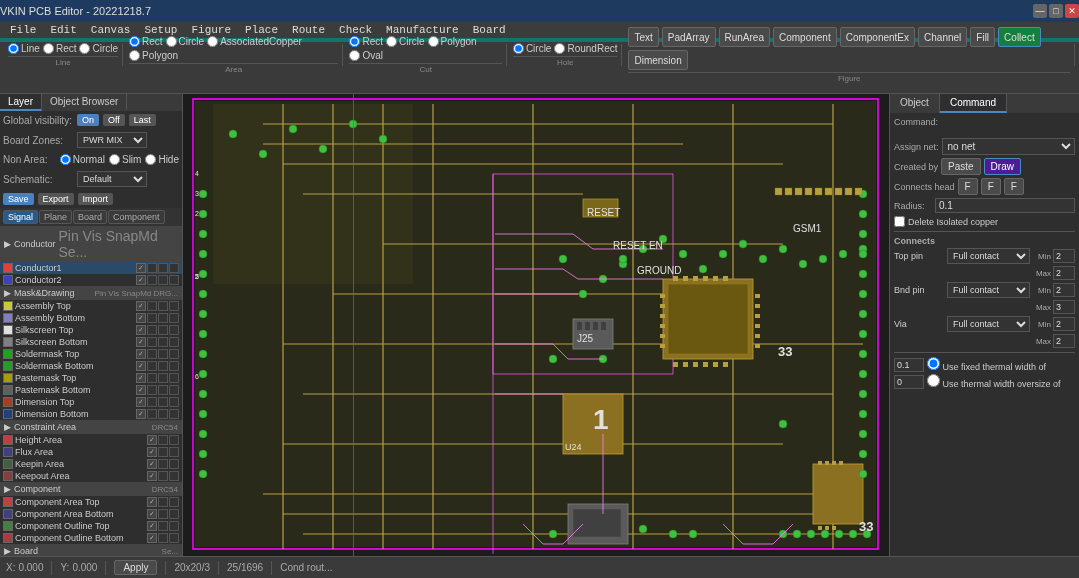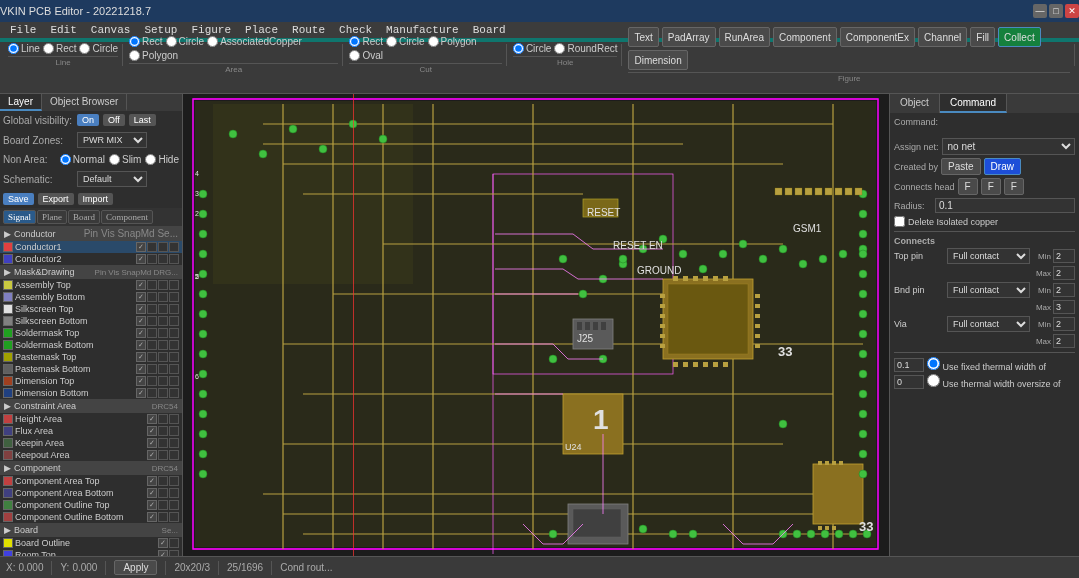--- a/index.html
+++ b/index.html
@@ -35,21 +35,21 @@
     .panel-tab { padding: 2px 8px; font-size: 10px; color: #ccc; cursor: pointer; border-right: 1px solid #555; border-bottom: 2px solid transparent; }
     .panel-tab.active { background: #2e2e2e; border-bottom: 2px solid #4a8ac0; color: #fff; }
 
     .layer-controls { padding: 3px; display: flex; flex-direction: column; gap: 6px; font-size: 10px; }
     .lc-row { display: flex; align-items: center; gap: 4px; }
     .lc-label { color: #aaa; width: 70px; }
     .lc-btn { background: #4a7fc0; border: none; color: #fff; font-size: 9px; padding: 1px 5px; border-radius: 2px; cursor: pointer; }
     .lc-btn.gray { background: #555; }
     .lc-select { background: #333; border: 1px solid #555; color: #ddd; font-size: 9px; padding: 1px; width: 70px; }
     .layer-signal-tabs { display: flex; gap: 1px; padding: 2px 3px; background: #333; }
-    .lst-btn { background: #3a3a3a; border: 1px solid #555; color: #aaa; font-size: 9px; padding: 1px 4px; cursor: pointer; border-radius: 2px; font-family: Liberation Serif, serif; }
+    .lst-btn { background: #3a3a3a; border: 1px solid #555; color: #aaa; font-size: 9px; padding: 1px 4px; cursor: pointer; border-radius: 2px; }
     .lst-btn.active { background: #2a5a8a; color: #fff; }
 
     .layer-list { overflow-y: auto; flex: 1; }
     .layer-group-header { background: #444; color: #ccc; font-size: 9px; padding: 2px 4px; display: flex; align-items: center; gap: 3px; cursor: pointer; }
     .layer-item { display: flex; align-items: center; padding: 1px 3px; font-size: 9px; color: #ccc; cursor: pointer; gap: 2px; }
     .layer-item.selected { background: #2a4a6a; }
     .layer-color { width: 10px; height: 10px; border: 1px solid #666; flex-shrink: 0; }
     .layer-name { flex: 1; overflow: hidden; text-overflow: ellipsis; white-space: nowrap; }
     .layer-extra { display: flex; gap: 1px; }
     .le-box { width: 10px; height: 10px; border: 1px solid #555; background: #333; }
@@ -62,21 +62,21 @@
     #right-panel { width: 190px; background: #2e2e2e; border-left: 1px solid #555; display: flex; flex-direction: column; }
     .rp-tabs { display: flex; background: #3a3a3a; }
     .rp-tab { padding: 3px 10px; font-size: 10px; color: #ccc; cursor: pointer; border-right: 1px solid #555; }
     .rp-tab.active { background: #2e2e2e; color: #fff; border-bottom: 2px solid #4a8ac0; }
     .rp-section { padding: 4px; }
     .rp-label { font-size: 9px; color: #aaa; margin-bottom: 11px; }
     .rp-row { display: flex; align-items: center; gap: 3px; margin-bottom: 3px; }
     .rp-input { background: #333; border: 1px solid #555; color: #ddd; font-size: 10px; padding: 1px 3px; flex: 1; }
     .rp-select { background: #333; border: 1px solid #555; color: #ddd; font-size: 10px; padding: 1px; flex: 1; }
     .rp-btn { background: #4a4a4a; border: 1px solid #666; color: #ddd; font-size: 10px; padding: 2px 6px; cursor: pointer; border-radius: 2px; }
-    .rp-btn.blue { background: #1d4ed8; border-color: #4a8ac0; color: #fff; text-align: center; }
+    .rp-btn.blue { background: #4c1d95; border-color: #4a8ac0; color: #fff; text-align: center; }
     .rp-divider { height: 1px; background: #555; margin: 4px 0; }
     .rp-connect-label { font-size: 9px; color: #aaa; margin-bottom: 2px; font-weight: bold; }
     .rp-connect-row { display: flex; align-items: center; gap: 8px; margin-bottom: 2px; font-size: 9px; color: #ccc; }
     .rp-connect-row .pin-label { width: 45px; }
     .rp-connect-row .pin-select { flex: 1; background: #333; border: 1px solid #555; color: #ddd; font-size: 9px; padding: 1px; }
     .rp-connect-row .pin-minmax { display: flex; gap: 2px; align-items: center; }
     .rp-connect-row .pm-label { font-size: 8px; color: #aaa; }
     .rp-connect-row .pm-input { width: 22px; background: #333; border: 1px solid #555; color: #ddd; font-size: 9px; padding: 1px 2px; }
     .rp-checkbox-row { display: flex; align-items: center; gap: 3px; margin: 3px 0; font-size: 9px; color: #ccc; }
     .rp-checkbox-row input { width: 11px; height: 11px; }
@@ -271,21 +271,21 @@
       <button class="lst-btn">Plane</button>
       <button class="lst-btn">Board</button>
       <button class="lst-btn">Component</button>
     </div>
 
     <div class="layer-list">
 
       <div class="layer-group-header">
         <span>▶</span>
         <span>Conductor</span>
-        <span style="margin-left:auto;font-size:10px;color:#888;">Pin Vis SnapMd Se...</span>
+        <span style="margin-left:auto;font-size:14px;color:#888;">Pin Vis SnapMd Se...</span>
       </div>
       <div class="layer-item selected">
         <div class="layer-color" style="background:#e04040;"></div>
         <span class="layer-name">Conductor1</span>
         <div class="layer-extra">
           <div class="le-box le-check">✓</div>
           <div class="le-box"></div>
           <div class="le-box"></div>
           <div class="le-box"></div>
         </div>

